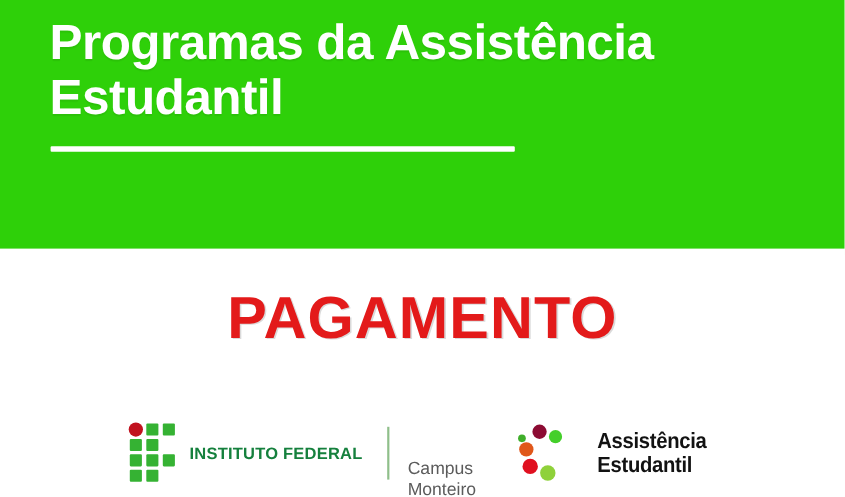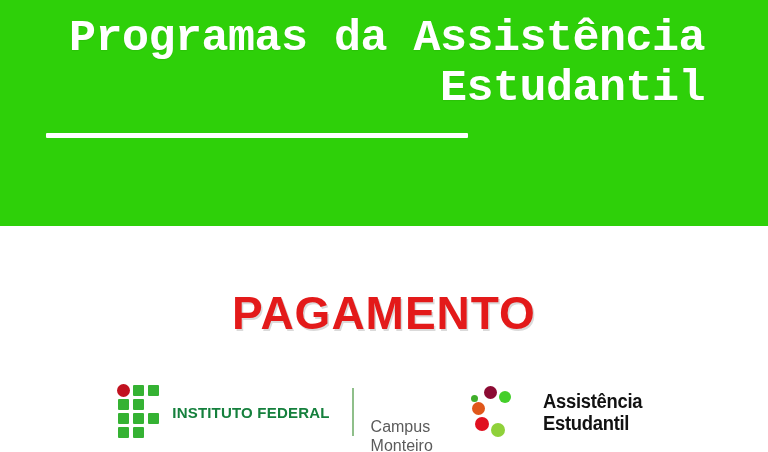--- a/index.html
+++ b/index.html
@@ -27,50 +27,49 @@
     width: 768px;
     height: 226px;
     background: #2ed009;
   }
   .header-title {
     position: absolute;
     left: 45px;
     top: 14px;
     width: 660px;
     color: #ffffff;
-    font-family: Liberation Mono, monospace;
+    font-family: Liberation Sans, sans-serif;
     font-weight: bold;
     font-size: 45px;
     line-height: 50px;
     letter-spacing: -0.5px;
     white-space: pre-line;
     text-shadow: 0 1px 1px rgba(0,0,0,0.07);
-    text-align: right;
   }
   .header-rule {
     position: absolute;
     left: 46px;
     top: 133px;
     width: 422px;
     height: 5px;
     background: #ffffff;
     border-radius: 1px;
   }
 
   
   .pagamento {
     position: absolute;
     left: 0;
-    top: 284px;
+    top: 260px;
     width: 768px;
     text-align: center;
     color: #e31a1a;
     font-family: "Liberation Sans", sans-serif;
     font-weight: bold;
-    font-size: 46px;
+    font-size: 54px;
     line-height: 58px;
     letter-spacing: 1px;
     text-shadow: 1.5px 1.5px 0 rgba(150,150,150,0.35);
   }
 
   
   .footer-logos {
     position: absolute;
     left: 0;
     top: 376px;

